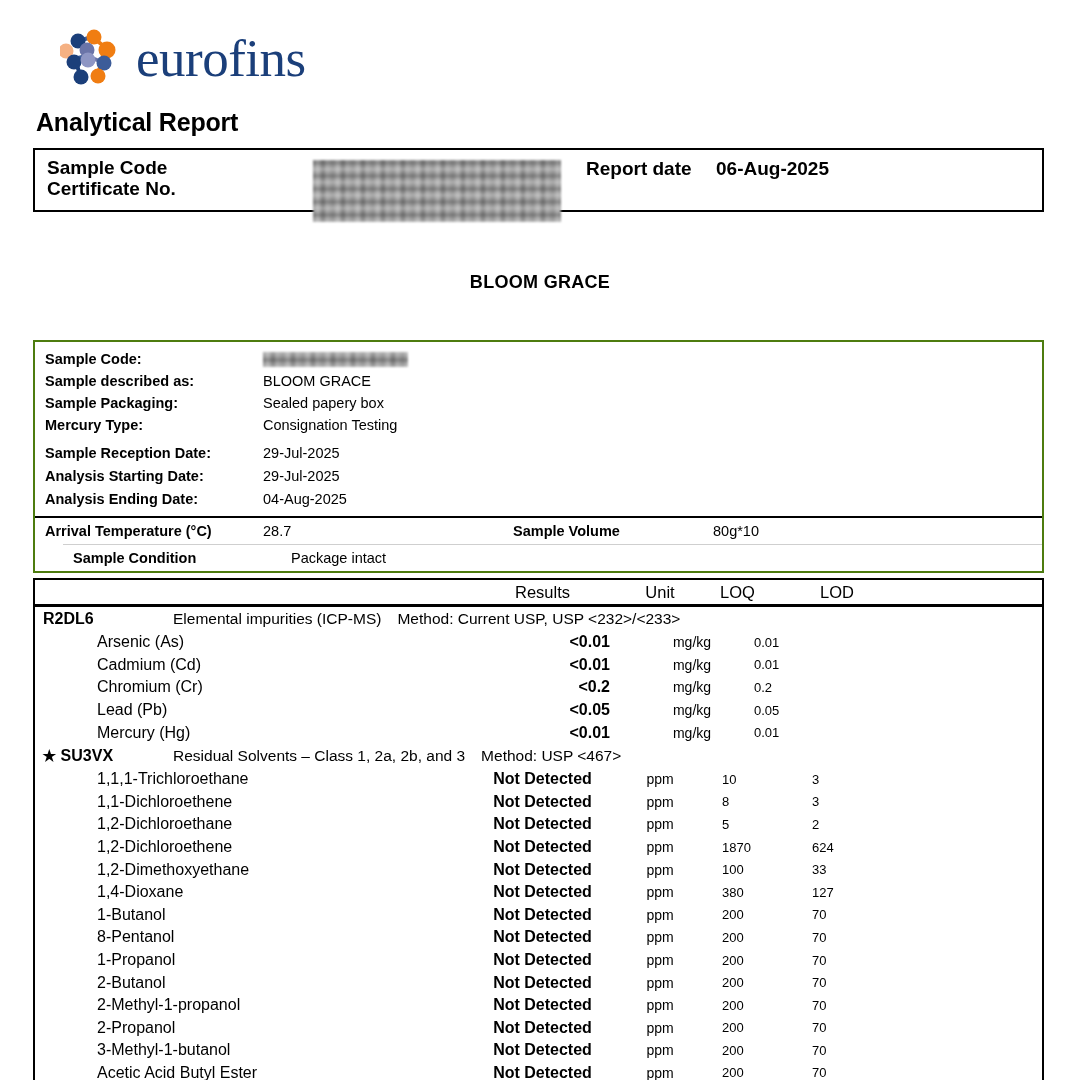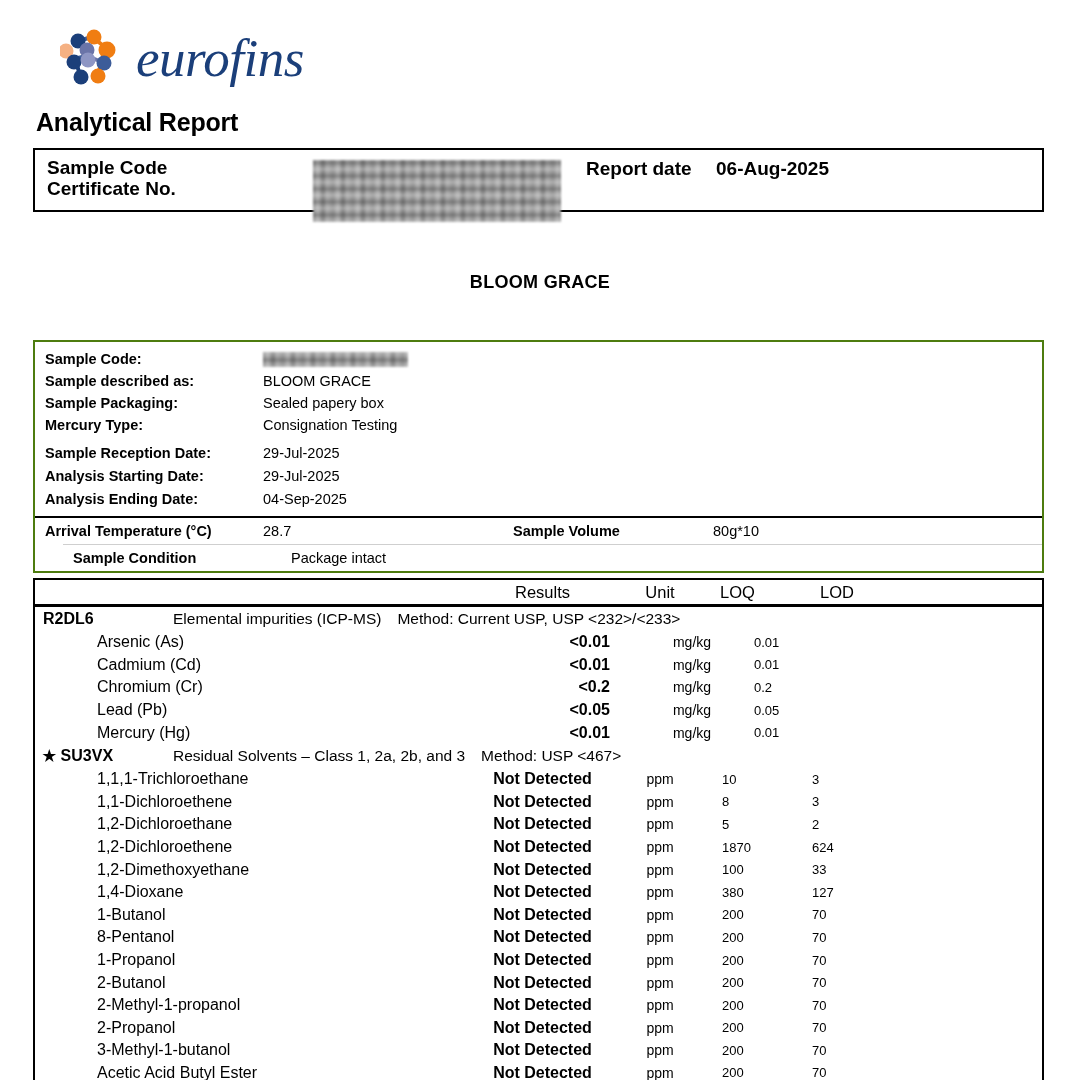--- a/index.html
+++ b/index.html
@@ -17,21 +17,20 @@
   }
 
   
   .logo-block {
     position: absolute;
     left: 60px;
     top: 26px;
     height: 64px;
     display: flex;
     align-items: center;
-    font-style: italic;
   }
   .logo-mark {
     width: 66px;
     height: 58px;
     flex: 0 0 auto;
     margin-right: 10px;
   }
   .logo-word {
     font-family: "Liberation Serif", serif;
     font-size: 53px;
@@ -318,21 +317,21 @@
       <div class="info-row spaced">
         <div class="info-label">Sample Reception Date:</div>
         <div class="info-value">29-Jul-2025</div>
       </div>
       <div class="info-row spaced">
         <div class="info-label">Analysis Starting Date:</div>
         <div class="info-value">29-Jul-2025</div>
       </div>
       <div class="info-row spaced">
         <div class="info-label">Analysis Ending Date:</div>
-        <div class="info-value">04-Sep-2025</div>
+        <div class="info-value">04-Aug-2025</div>
       </div>
     </div>
   <div style="height:6px"></div>
 
   <div class="info-split-row">
     <div class="split-label">Arrival Temperature (°C)</div>
     <div class="split-value">28.7</div>
     <div class="split-label2">Sample Volume</div>
     <div class="split-value2">80g*10</div>
   </div>

